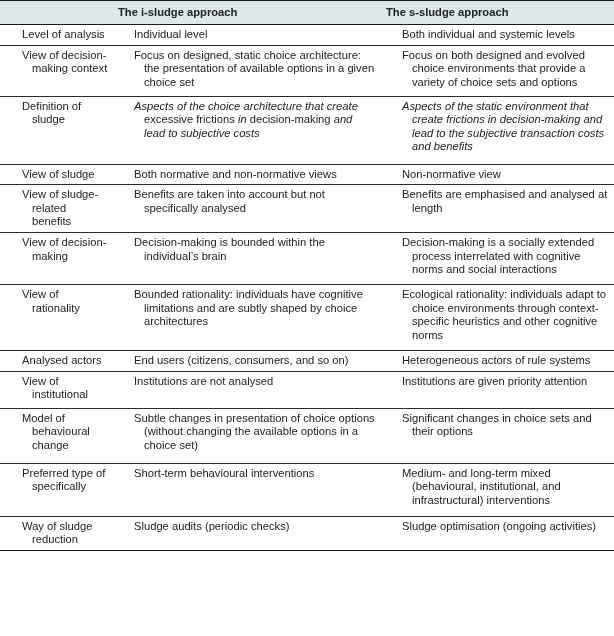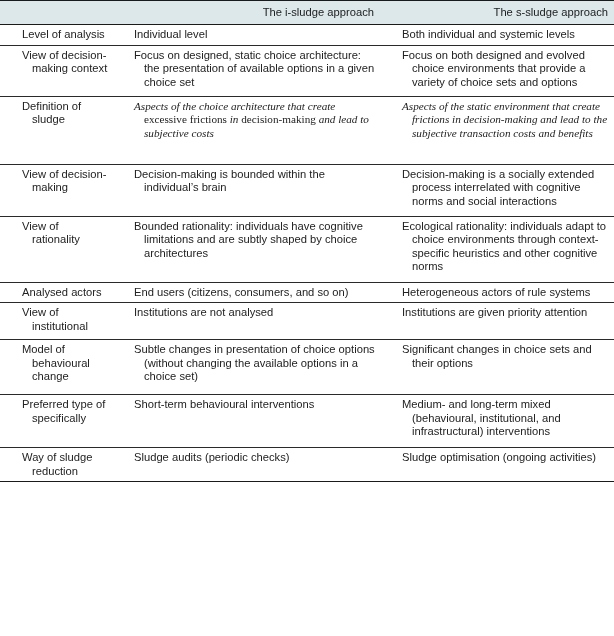--- a/index.html
+++ b/index.html
@@ -2,25 +2,25 @@
 <html><head>
 <meta charset="utf-8">
 <style>
   html, body { margin: 0; padding: 0; background: #ffffff; }
   body { width: 614px; height: 636px; overflow: hidden; font-family: "Liberation Sans", "DejaVu Sans", sans-serif; color: #222; }
   table.cmp { width: 614px; border-collapse: collapse; table-layout: fixed; font-size: 11.2px; line-height: 13.6px; }
   table.cmp col.c1 { width: 112px; }
   table.cmp col.c2 { width: 268px; }
   table.cmp col.c3 { width: 234px; }
   thead tr { background: #dce8ea; border-top: 1.5px solid #1a1a1a; border-bottom: 1.5px solid #1a1a1a; }
-  thead th { font-weight: normal; text-align: right; padding: 4px 6px 4px 6px; height: 15px; }
+  thead th { font-weight: bold; text-align: left; padding: 4px 6px 4px 6px; height: 15px; }
   tbody tr { border-bottom: 1px solid #2a2a2a; }
   tbody td { vertical-align: top; padding: 3px 4px 3px 6px; }
   .hang { padding-left: 26px; text-indent: -10px; display: block; }
-  .it { font-style: italic; font-family: Liberation Serif, serif; }
+  .it { font-style: italic; }
   .up { font-style: normal; }
 </style>
 </head>
 <body>
 
 <table class="cmp">
   <colgroup>
       <col class="c1">
       <col class="c2">
       <col class="c3">
@@ -57,20 +57,42 @@
     </tr>
     <tr style="height:68px">
       <td>
           <span class="hang">Definition of sludge</span>
         </td>
       <td>
           <span class="hang it"><span>Aspects of the choice architecture that create </span><span class="up">excessive frictions </span><span>in </span><span class="up">decision-making </span><span>and lead to subjective costs</span></span>
         </td>
       <td>
           <span class="hang it">Aspects of the static environment that create frictions in decision-making and lead to the subjective transaction costs and benefits</span>
+        </td>
+    </tr>
+    <tr style="height:20px">
+      <td>
+          <span class="hang">View of sludge</span>
+        </td>
+      <td>
+          <span class="hang">Both normative and non-normative views</span>
+        </td>
+      <td>
+          <span class="hang">Non-normative view</span>
+        </td>
+    </tr>
+    <tr style="height:37px">
+      <td>
+          <span class="hang">View of sludge-related benefits</span>
+        </td>
+      <td>
+          <span class="hang">Benefits are taken into account but not specifically analysed</span>
+        </td>
+      <td>
+          <span class="hang">Benefits are emphasised and analysed at length</span>
         </td>
     </tr>
     <tr style="height:52px">
       <td>
           <span class="hang">View of decision-making</span>
         </td>
       <td>
           <span class="hang">Decision-making is bounded within the individual’s brain</span>
         </td>
       <td>

